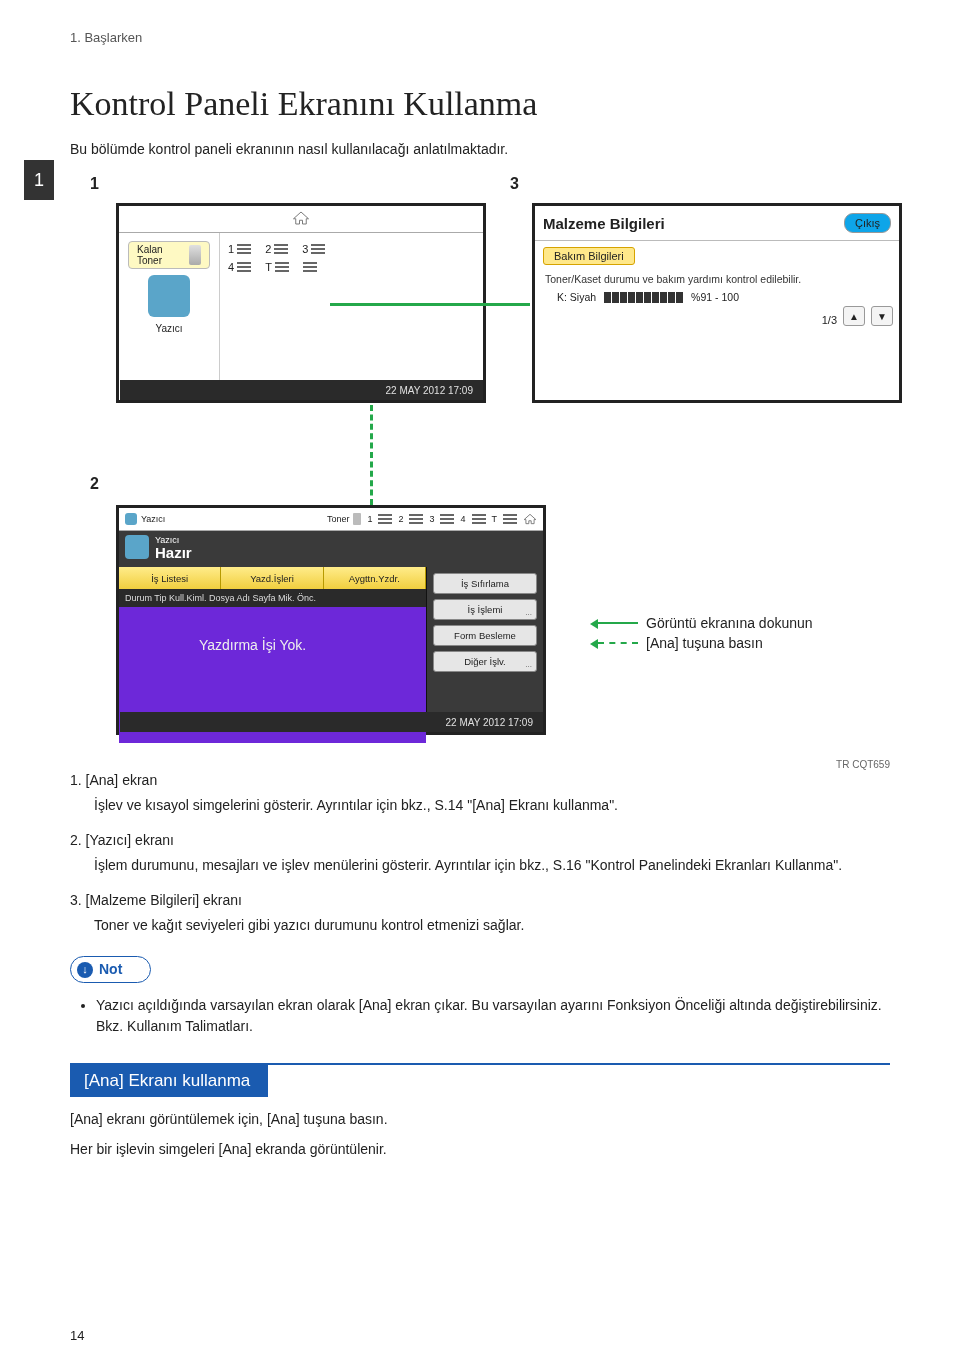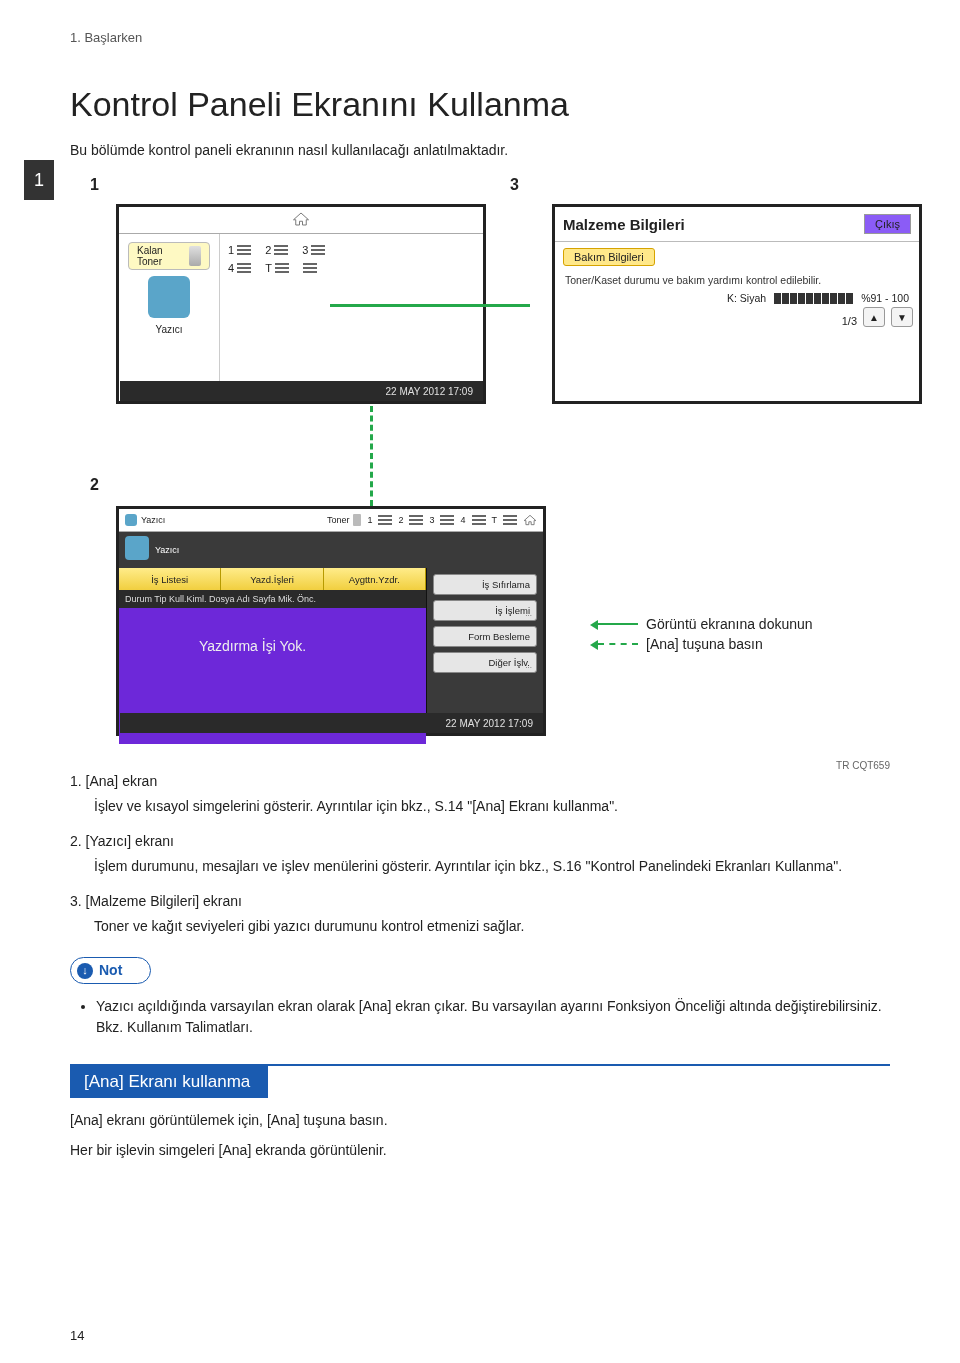--- a/index.html
+++ b/index.html
@@ -19,20 +19,21 @@
   }
   .page-header {
     font-size: 13px;
     color: #555;
     margin-bottom: 40px;
   }
   h1.main-title {
     font-size: 34px;
     font-weight: 400;
     margin: 0 0 18px 0;
+    font-family: Liberation Serif, serif;
   }
   .chapter-badge {
     position: absolute;
     left: 24px;
     top: 160px;
     width: 30px;
     height: 40px;
     background: #333;
     color: #fff;
     text-align: center;
@@ -99,44 +100,44 @@
     width: 14px; height: 10px;
     background: repeating-linear-gradient(#666,#666 2px,transparent 2px,transparent 4px);
   }
   .statusbar {
     position: absolute; bottom: 0; left: 1px; right: 0; height: 20px;
     background: #2a2a2a; color: #e0e0e0; font-size: 10px; display: flex;
     justify-content: flex-end; align-items: center; padding: 0 10px;
   }
 
   
-  .screen3 { left: 482px; top: 28px; width: 370px; height: 200px; }
+  .screen3 { left: 462px; top: 28px; width: 370px; height: 200px; }
   .s3-title-row {
     height: 34px; border-bottom: 1px solid #bbb; display: flex; align-items: center; justify-content: space-between; padding: 0 8px;
   }
   .s3-title { font-size: 15px; font-weight: bold; }
   .s3-btn {
-    border: 1px solid #999; border-radius: 0; background: #8b5cf6; font-size: 11px; padding: 3px 10px;
+    border: 1px solid #999; border-radius: 9px; background: #0ea5e9; font-size: 11px; padding: 3px 10px;
   }
   .s3-tab {
     margin: 6px 8px; border: 1px solid #d6a300; background: #ffe88a; border-radius: 3px;
     font-size: 11px; padding: 2px 10px; display: inline-block;
   }
   .s3-text {
     font-size: 10.5px; padding: 2px 10px; color: #333;
   }
   .s3-right {
     position: absolute; right: 6px; top: 100px; display: flex; flex-direction: row; align-items: flex-end; gap: 6px;
   }
   .s3-frac { font-size: 11px; }
   .arrow-btn {
     width: 20px; height: 18px; border: 1px solid #999; border-radius: 3px; background: #f4f4f4;
     display: flex; align-items: center; justify-content: center; font-size: 10px;
   }
-  .bar-row { display: flex; align-items: center; gap: 8px; padding: 4px 10px 0 22px; font-size: 10.5px; justify-content: flex-end; }
+  .bar-row { display: flex; align-items: center; gap: 8px; padding: 4px 10px 0 22px; font-size: 10.5px; }
   .bar { display: flex; gap: 1px; }
   .seg { width: 7px; height: 11px; background: #333; }
 
   
   .line-solid {
     position: absolute; background: #24a84a;
   }
   .line-dashed-v {
     position: absolute; width: 0; border-left: 3px dashed #24a84a;
   }
@@ -161,21 +162,21 @@
   .s2-main { display: flex; height: calc(100% - 74px); }
   .s2-left { flex: 1; padding: 0; }
   .s2-tabs { display: flex; height: 22px; }
   .tab-y { flex: 1; background: linear-gradient(#ffec8a,#f1cf3f); font-size: 9.5px; display:flex; align-items:center; justify-content:center; border-right: 1px solid #b79a00; }
   .s2-cols { display:flex; gap:10px; font-size: 9px; padding: 4px 6px; color:#ddd; background:#2a2a2a; }
   .s2-msg { padding: 30px 0 0 80px; font-size: 14px; color: #eee; background:#6d28d9; height:calc(100% - 44px); }
   .s2-right {
     width: 104px; background: #3a3a3a; border-left: 1px solid #111;
     display: flex; flex-direction: column; gap: 5px; padding: 6px;
   }
-  .rbtn { background: #e6e6e6; border: 1px solid #888; border-radius: 3px; font-size: 9.5px; padding: 4px 6px; text-align: right; position: relative; }
+  .rbtn { background: #e6e6e6; border: 1px solid #888; border-radius: 3px; font-size: 9.5px; padding: 4px 6px; text-align: center; position: relative; }
   .rbtn .dots { position: absolute; right: 4px; bottom: 2px; font-size: 8px; color:#555; }
 
   
   .legend-box {
     position: absolute; left: 528px; top: 440px;
   }
   .legend-row { display: flex; align-items: center; gap: 8px; font-size: 14px; margin-bottom: 4px; }
   .arrow-solid {
     width: 40px; height: 0; border-top: 2px solid #24a84a; position: relative;
   }
@@ -359,20 +360,21 @@
               <span class="lines-ic"></span>
           </span>
           <span class="mini">
             <svg width="14" height="12" viewBox="0 0 24 20">
                 <path d="M12 2 L22 11 H19 V18 H14 V13 H10 V18 H5 V11 H2 Z" fill="none" stroke="#777" stroke-width="1.6"></path>
               </svg>
           </span>
         </div>
         <div class="s2-titlebar">
           <span class="sm">Yazıcı</span>
+          <span class="lg">Hazır</span>
         </div>
         <div class="s2-main">
           <div class="s2-left">
             <div class="s2-tabs">
               <div class="tab-y">İş Listesi</div>
               <div class="tab-y">Yazd.İşleri</div>
               <div class="tab-y">Aygttn.Yzdr.</div>
             </div>
             <div class="s2-cols">Durum  Tip  Kull.Kiml.   Dosya Adı   Sayfa Mik. Önc.</div>
             <div class="s2-msg">Yazdırma İşi Yok.</div>

